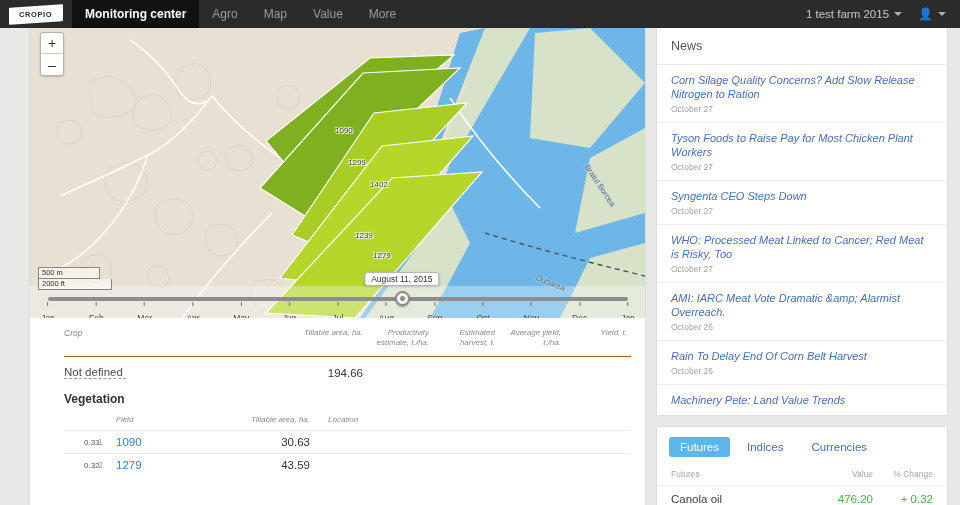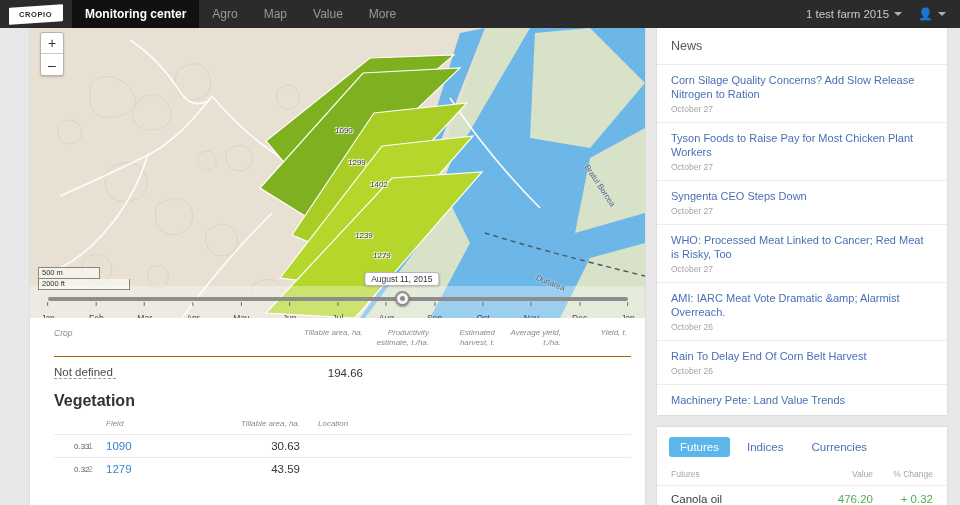--- a/index.html
+++ b/index.html
@@ -87,21 +87,21 @@
   .scalebar {
     position: absolute; left: 8px; bottom: 28px; z-index: 20;
     font-size: 7.5px; color: #333;
   }
   .scalebar div {
     background: rgba(255,255,255,0.55);
     border: 1px solid #8b8778; border-top: none;
     padding: 0 3px 0 3px; line-height: 10px;
   }
   .sb1 { width: 62px; border-top: 1px solid #8b8778 !important; }
-  .sb2 { width: 92px; }
+  .sb2 { width: 74px; }
 
   .field-label {
     position: absolute; z-index: 12;
     font-size: 8px; color: #3d3d3d;
     text-shadow: 0 0 2px #fff, 0 0 3px #fff, 1px 1px 0 #fff, -1px -1px 0 #fff;
     pointer-events: none; white-space: nowrap;
   }
   .river-label {
     position: absolute; z-index: 12;
     font-size: 8px; color: #5a6570; font-style: normal;
@@ -138,21 +138,21 @@
     background: #fff; border: 1px solid #b5b5b5; border-radius: 3px;
     padding: 1px 6px; font-size: 8.5px; color: #333;
     white-space: nowrap; box-shadow: 0 1px 2px rgba(0,0,0,0.18);
   }
   .tl-months { position: absolute; left: 18px; top: 24px; width: 580px; height: 16px; }
   .tl-m { position: absolute; transform: translateX(-50%); text-align: center; }
   .tl-m i { display: block; width: 1px; height: 4px; background: #6f6f6f; margin: 0 auto 1px; }
   .tl-m span { font-size: 8.5px; color: #4a4a4a; }
 
   
-  .tbl-area { padding: 10px 14px 0 24px; }
+  .tbl-area { padding: 10px 14px 0 34px; }
   .sum-head {
     display: flex; align-items: flex-start;
     padding-bottom: 8px;
   }
   .sum-head .sh {
     font-size: 8px; font-style: italic; color: #8a8a8a;
     line-height: 10px; text-align: right; padding-right: 4px;
   }
   .sh-crop { flex: 1; text-align: left !important; font-size: 8.5px !important; }
   .sh-c { width: 66px; }
@@ -164,21 +164,21 @@
   .notdef {
     flex: 1;
     font-size: 11.5px; color: #4a4a4a;
     border-bottom: 1px dashed #9a9a9a;
     display: inline-block; width: 62px; flex: none;
     cursor: pointer;
   }
   .sum-spacer { flex: 1; }
   .sum-val { width: 66px; text-align: right; padding-right: 4px; font-size: 11.5px; color: #333; }
 
-  .veg-title { font-size: 16px; font-weight: bold; color: #333; padding: 4px 0 9px 0; }
+  .veg-title { font-size: 12px; font-weight: bold; color: #333; padding: 4px 0 9px 0; }
 
   .veg-head { display: flex; align-items: flex-start; padding-bottom: 5px; }
   .vh { font-size: 8px; font-style: italic; color: #8a8a8a; line-height: 10px; }
   .vh-bar { width: 30px; }
   .vh-num { width: 22px; }
   .vh-field { width: 120px; }
   .vh-area { width: 80px; text-align: right; padding-right: 6px; }
   .vh-loc { width: 90px; padding-left: 12px; }
 
   .veg-row {
@@ -206,21 +206,21 @@
   }
   .card-title {
     font-size: 12.5px; color: #555;
     padding: 11px 14px 11px 14px;
     border-bottom: 1px solid #ececec;
   }
   .news-item { padding: 8px 14px 8px 14px; border-bottom: 1px solid #ededed; }
   .news-item:last-child { border-bottom: none; }
   .news-link {
     font-size: 11px; color: #4a6fb5; line-height: 14px;
-    cursor: pointer; display: block;
+    cursor: pointer; display: block; font-style: italic;
   }
   .news-date { font-size: 8.5px; color: #a5a5a5; margin-top: 3px; }
 
   .tabs { display: flex; gap: 6px; padding: 10px 12px 8px 12px; }
   .tab {
     font-size: 11.5px; color: #4a6fb5;
     padding: 4px 11px; border-radius: 3px; cursor: pointer;
   }
   .tab.active { background: #5bb6ea; color: #ffffff; }
 

